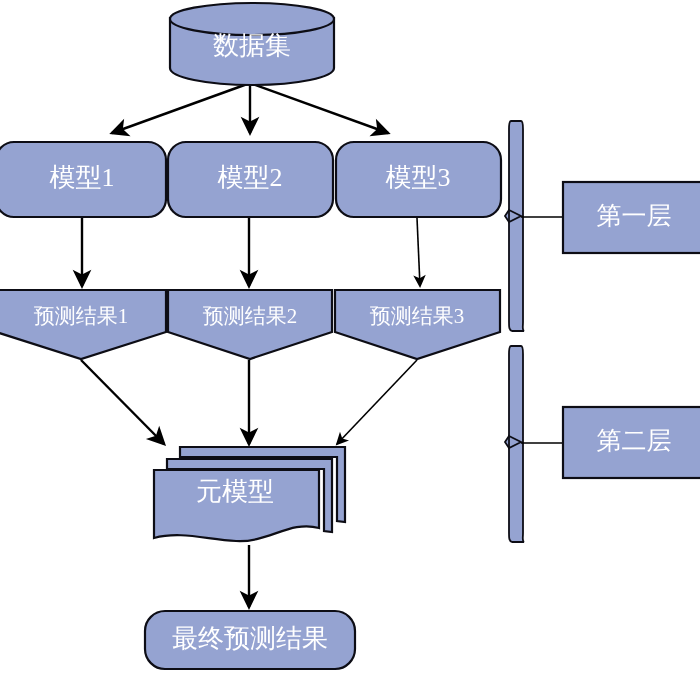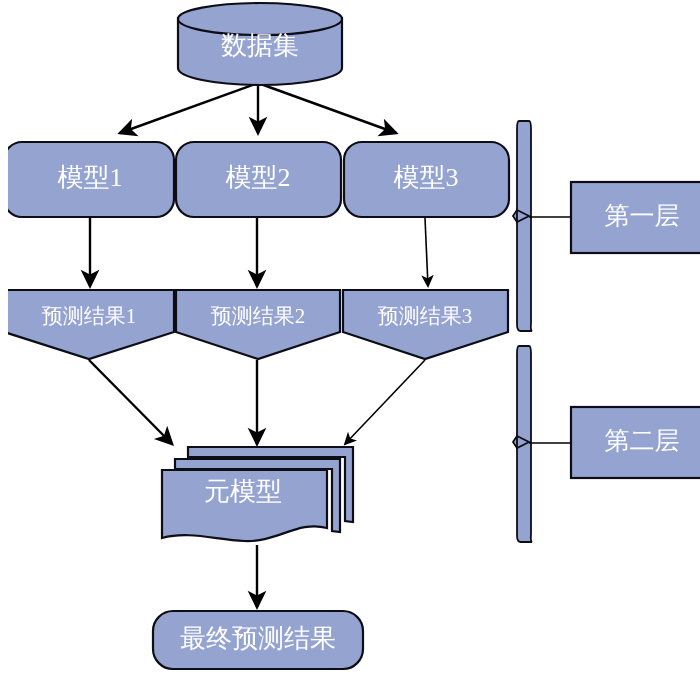--- a/index.html
+++ b/index.html
@@ -9,21 +9,21 @@
   }
   body {
     width: 700px;
     height: 677px;
     position: relative;
     overflow: hidden;
     font-family: "Liberation Serif", "DejaVu Serif", serif;
   }
   #diagram-root {
     position: absolute;
-    left: 8px;
+    left: 0;
     top: 0;
     width: 590px;
     height: 677px;
   }
   svg#canvas {
     position: absolute;
     left: 0;
     top: 0;
     width: 700px;
     height: 677px;

